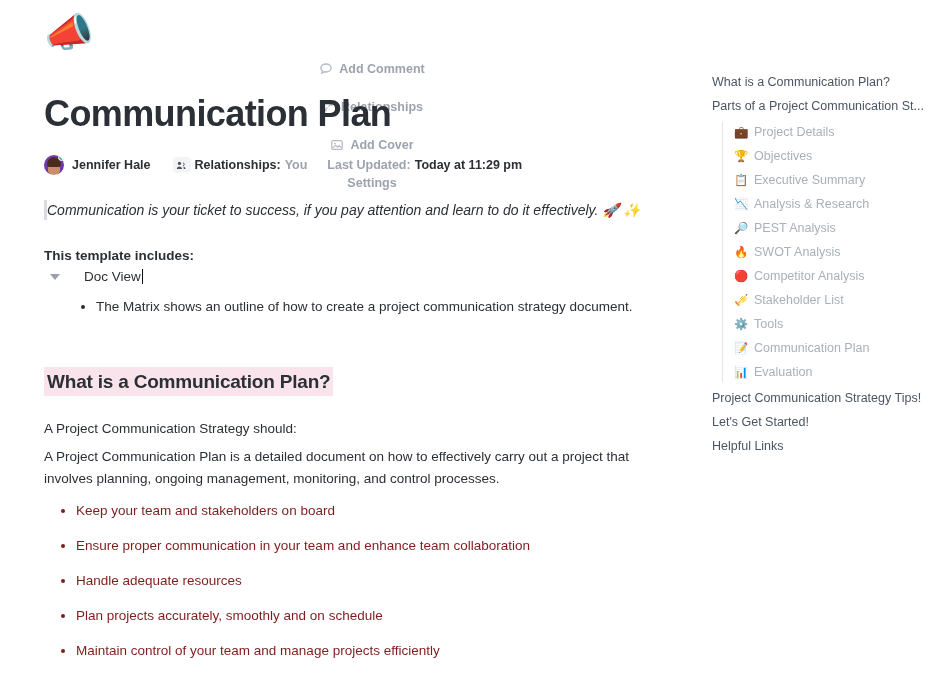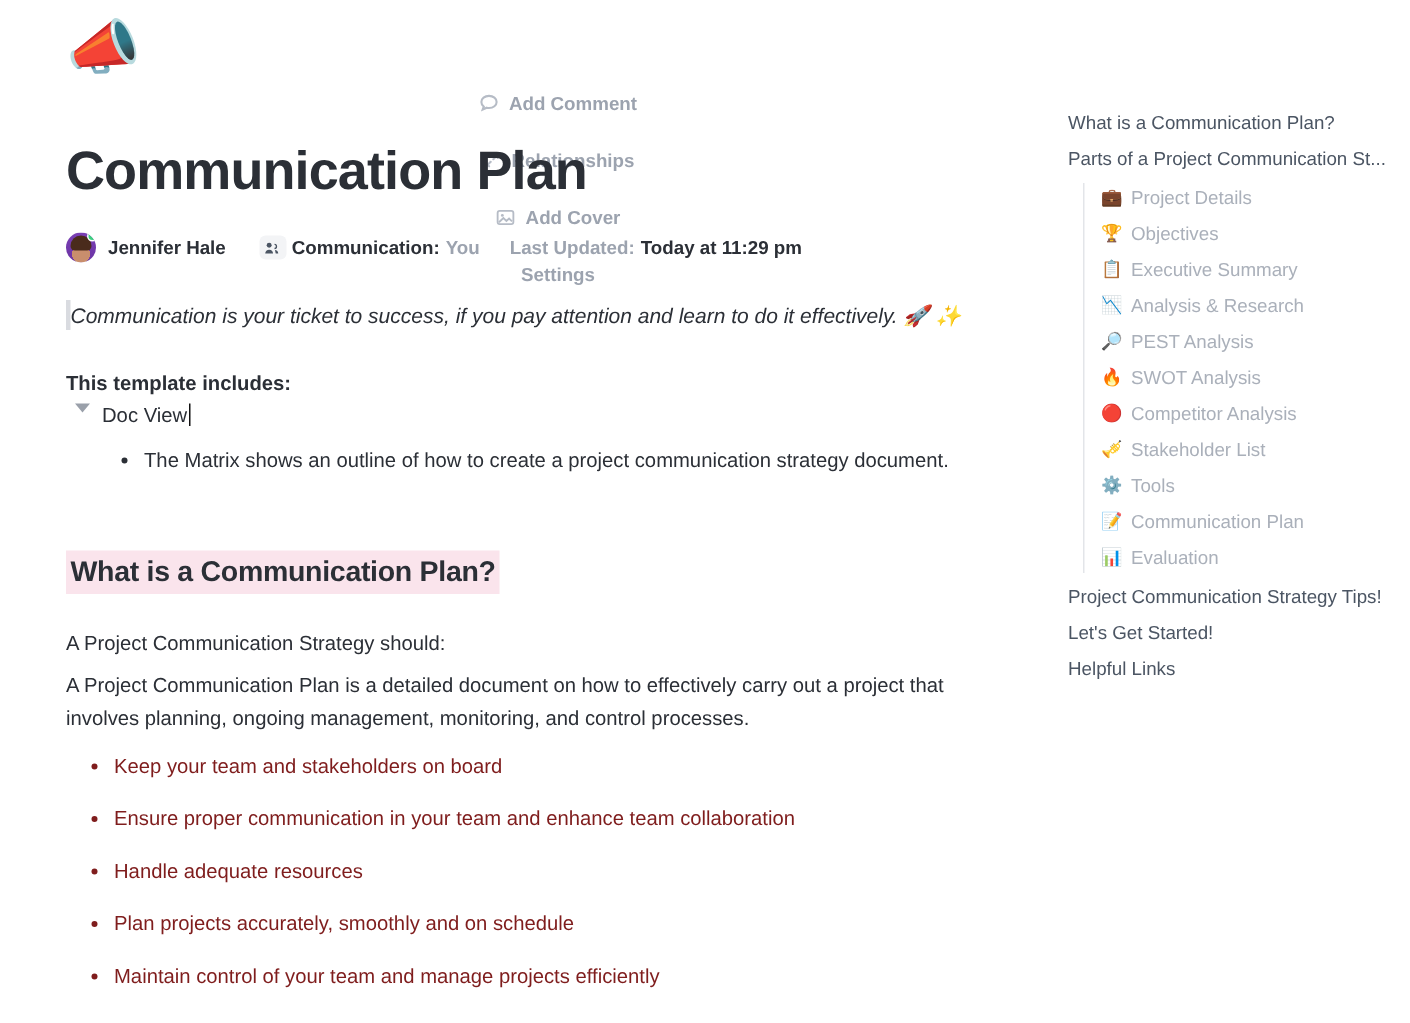--- a/index.html
+++ b/index.html
@@ -34,21 +34,21 @@
   .contrib-ico svg { width: 11px; height: 11px; display:block; }
   .meta-lbl { color: #2b2f36; font-weight: 700; }
   .meta-val { color: #9ca3af; font-weight: 600; }
   .meta-grp { display:flex; align-items:center; gap:4px; margin-right: 12px; }
 
   .quote { margin-top: 24px; border-left: 3px solid #d9dbe0; }
   .quote-text { font-style: italic; font-size: 14px; color: #2b2f36; line-height: 20px; }
 
   .tmpl-head { margin-top: 28px; font-size: 13.5px; font-weight: 700; color: #2b2f36; }
 
-  .toggle-row { display: flex; align-items: flex-start; gap: 8px; margin-top: 6px; padding-left: 6px; }
+  .toggle-row { display: flex; align-items: center; gap: 24px; margin-top: 6px; padding-left: 6px; }
   .caret { width: 0; height: 0; border-left: 5px solid transparent; border-right: 5px solid transparent; border-top: 6px solid #9aa0aa; flex:none; }
   .toggle-label { font-size: 13.5px; color: #2b2f36; position: relative; }
   .caret-cursor { display:inline-block; width:1.5px; height:15px; background:#111; vertical-align:-3px; margin-left:1px; }
 
   .sub-bullets { margin-top: 12px; padding-left: 52px; }
   .sub-bullets li { font-size: 13.5px; color: #2b2f36; line-height: 21px; max-width: 560px; }
   .sub-bullets li::marker { color:#2b2f36; }
 
   .h2 { font-size: 19px; font-weight: 700; color: #2b2f36; line-height: 25px; display: inline-block; padding: 2px 3px; letter-spacing: -0.2px; }
   .h2-pink { background: #fae4ec; }
@@ -123,21 +123,21 @@
 
       <span class="meta-grp">
         <span class="contrib-ico">
           <svg viewBox="0 0 16 16" fill="#4b5563">
             <circle cx="5" cy="5" r="2.4"></circle>
             <path d="M1.2 13c0-2.1 1.7-3.6 3.8-3.6S8.8 10.9 8.8 13z"></path>
             <path d="M10.2 4.2c1 0 1.9.9 1.9 2s-.9 2-1.9 2" fill="none" stroke="#4b5563" stroke-width="1.3"></path>
             <path d="M10.6 9.6c1.9.1 3.2 1.5 3.2 3.4h-2.4"></path>
           </svg>
         </span>
-        <span class="meta-lbl">Communication:</span>
+        <span class="meta-lbl">Relationships:</span>
         <span class="meta-val">You</span>
       </span>
 
       <span class="meta-grp">
         <span class="meta-val">Last Updated:</span>
         <span class="meta-lbl">Today at 11:29 pm</span>
       </span>
     </div>
 
     <div class="quote">

